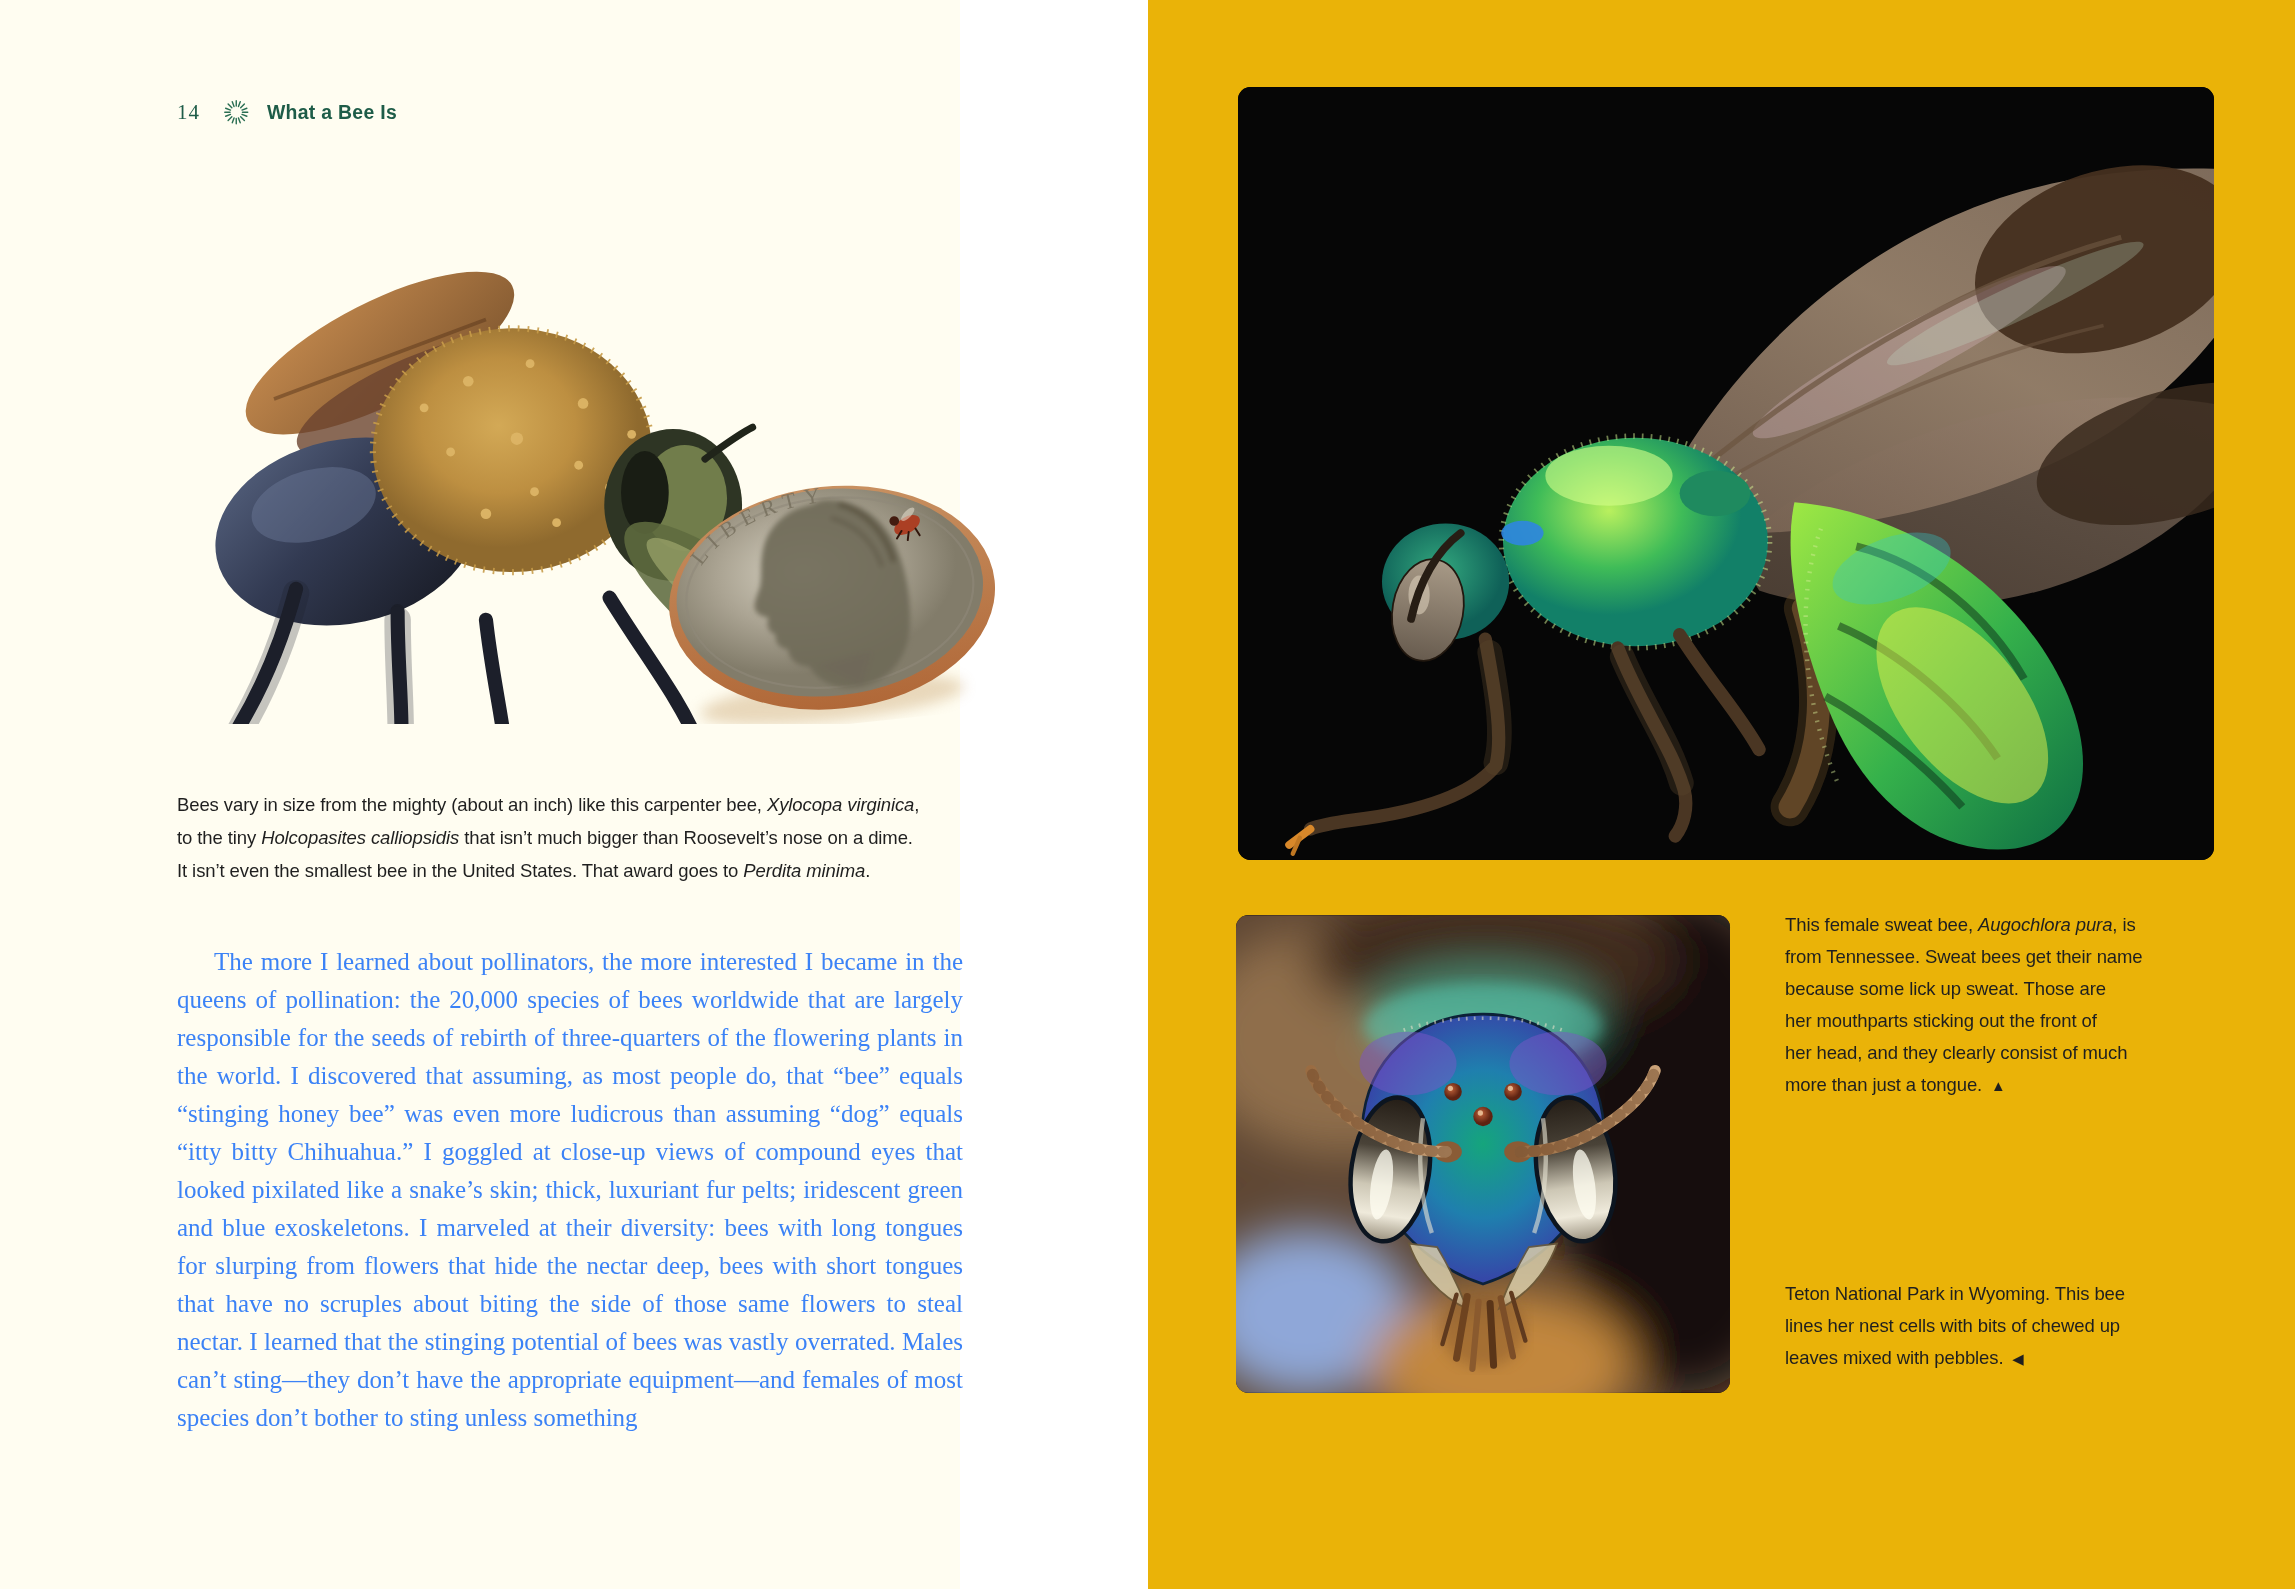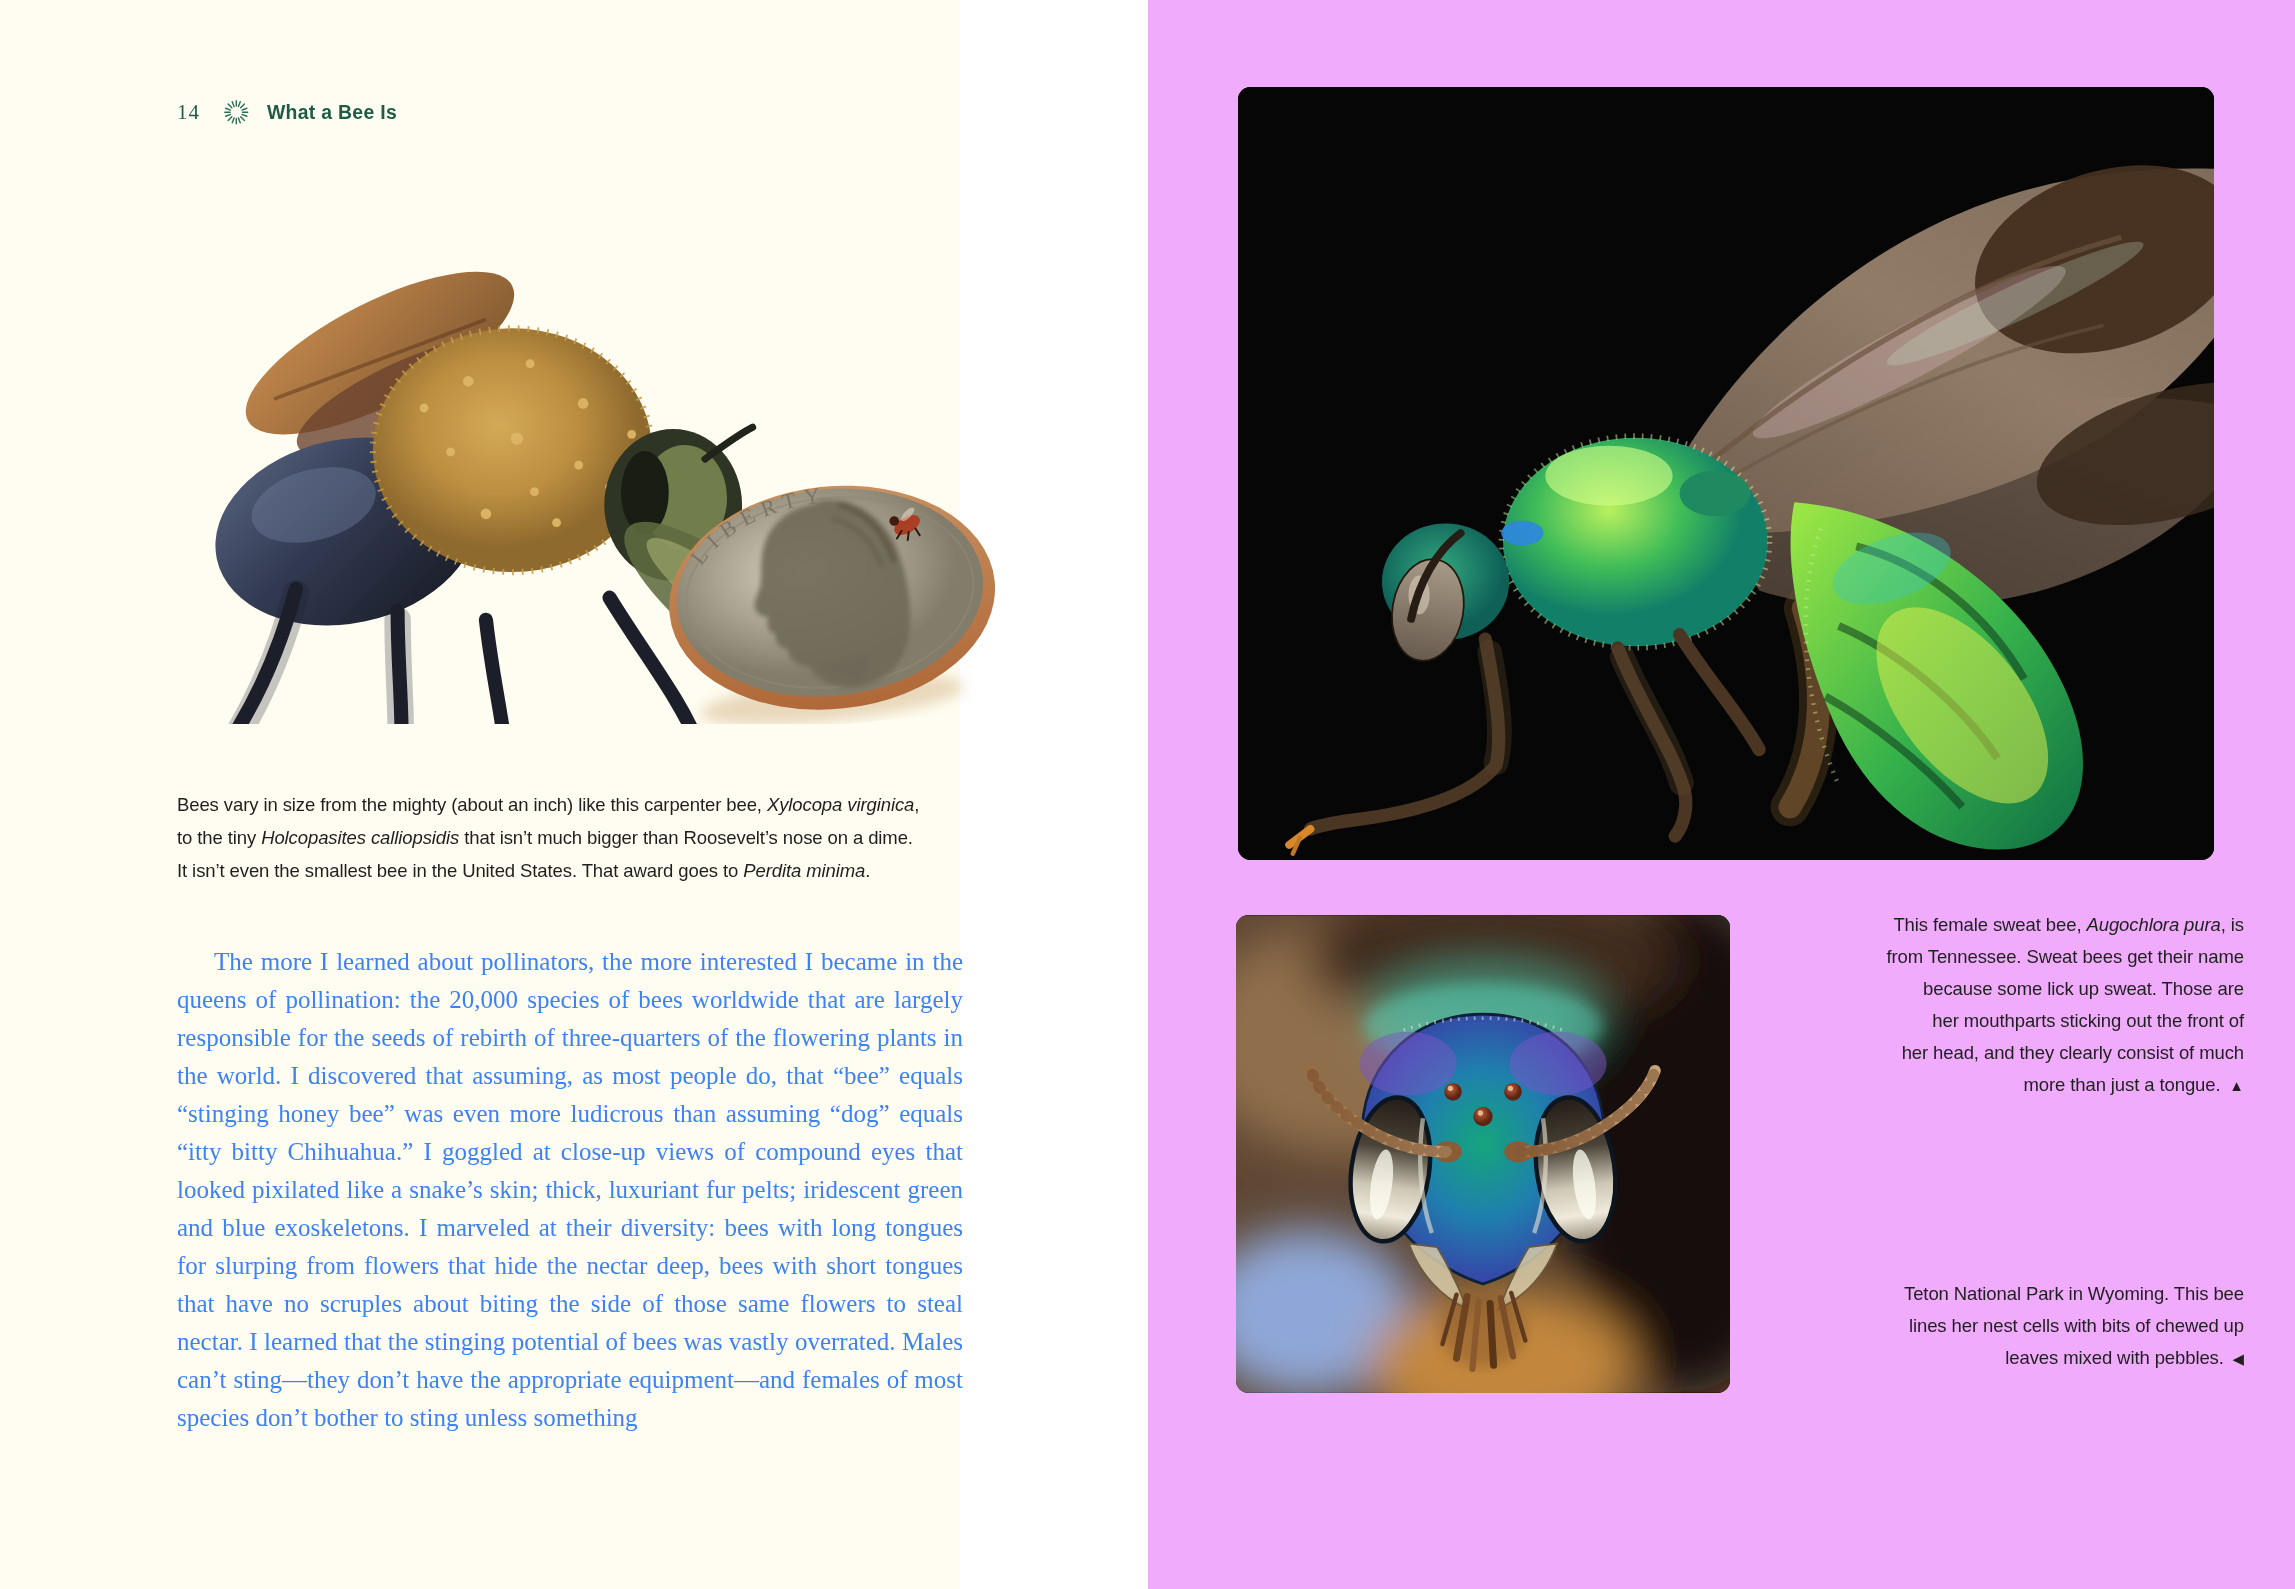--- a/index.html
+++ b/index.html
@@ -1,20 +1,20 @@
 <!DOCTYPE html>
 <html style="font-size:14px"><head>
 <meta charset="utf-8">
 <style>
   html,body { margin:0; padding:0; }
   .spread { position:relative; width:2295px; height:1589px; overflow:hidden;
             font-family:"Liberation Sans", sans-serif; }
   .page { position:absolute; top:0; height:1589px; }
   .page-left  { left:0;     width:960px; background:#FFFDF1; }
-  .page-right { left:1148px; width:1148px; background:#f0abfc;text-align:right; }
+  .page-right { left:1148px; width:1148px; background:#eab308; }
 
   
   .running-head { position:absolute; left:177px; top:99px; display:flex;
                   align-items:center; color:#1E5C48; }
   .folio { font-family:"Liberation Serif", serif; font-size:21px; letter-spacing:0.9px; }
   .ornament { width:26.5px; height:26.5px; margin:0 17.7px 0 23px; }
   .head-title { font-size:19.4px; font-weight:700; letter-spacing:0.3px; }
 
   .figure-left { position:absolute; left:115px; top:240px; width:892px; height:484px; }
   .figure-left svg { width:100%; height:100%; display:block; }

